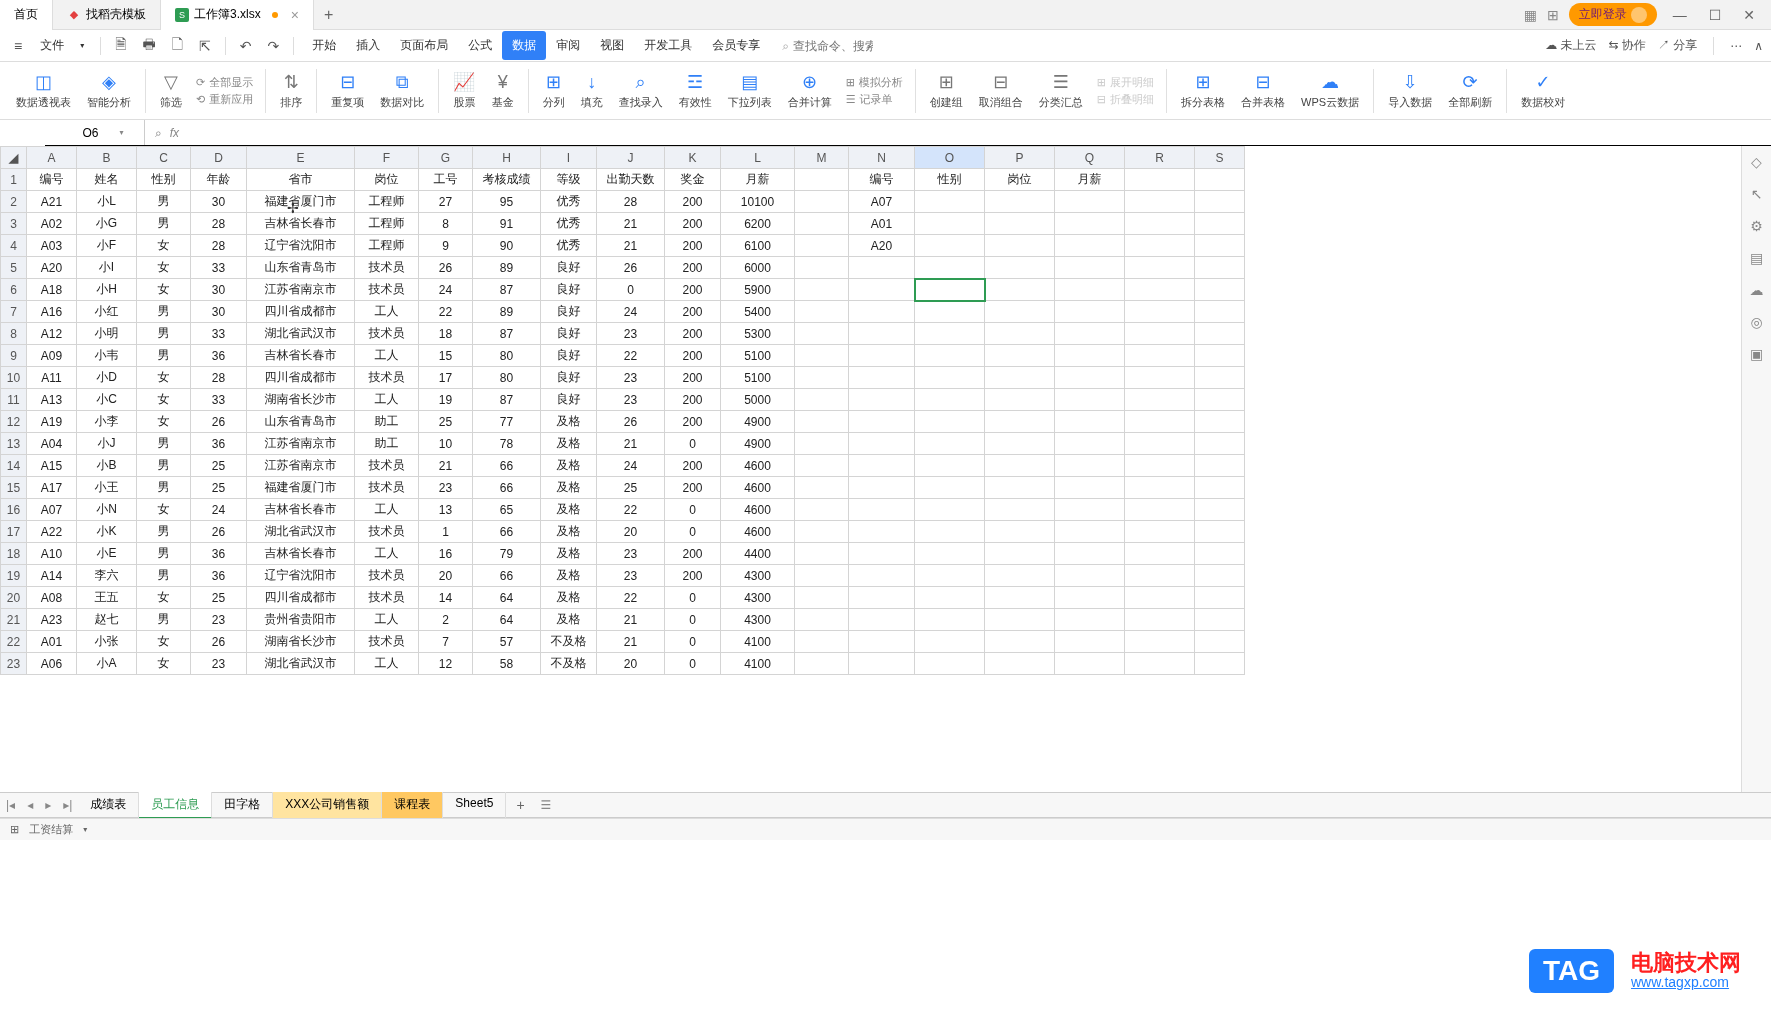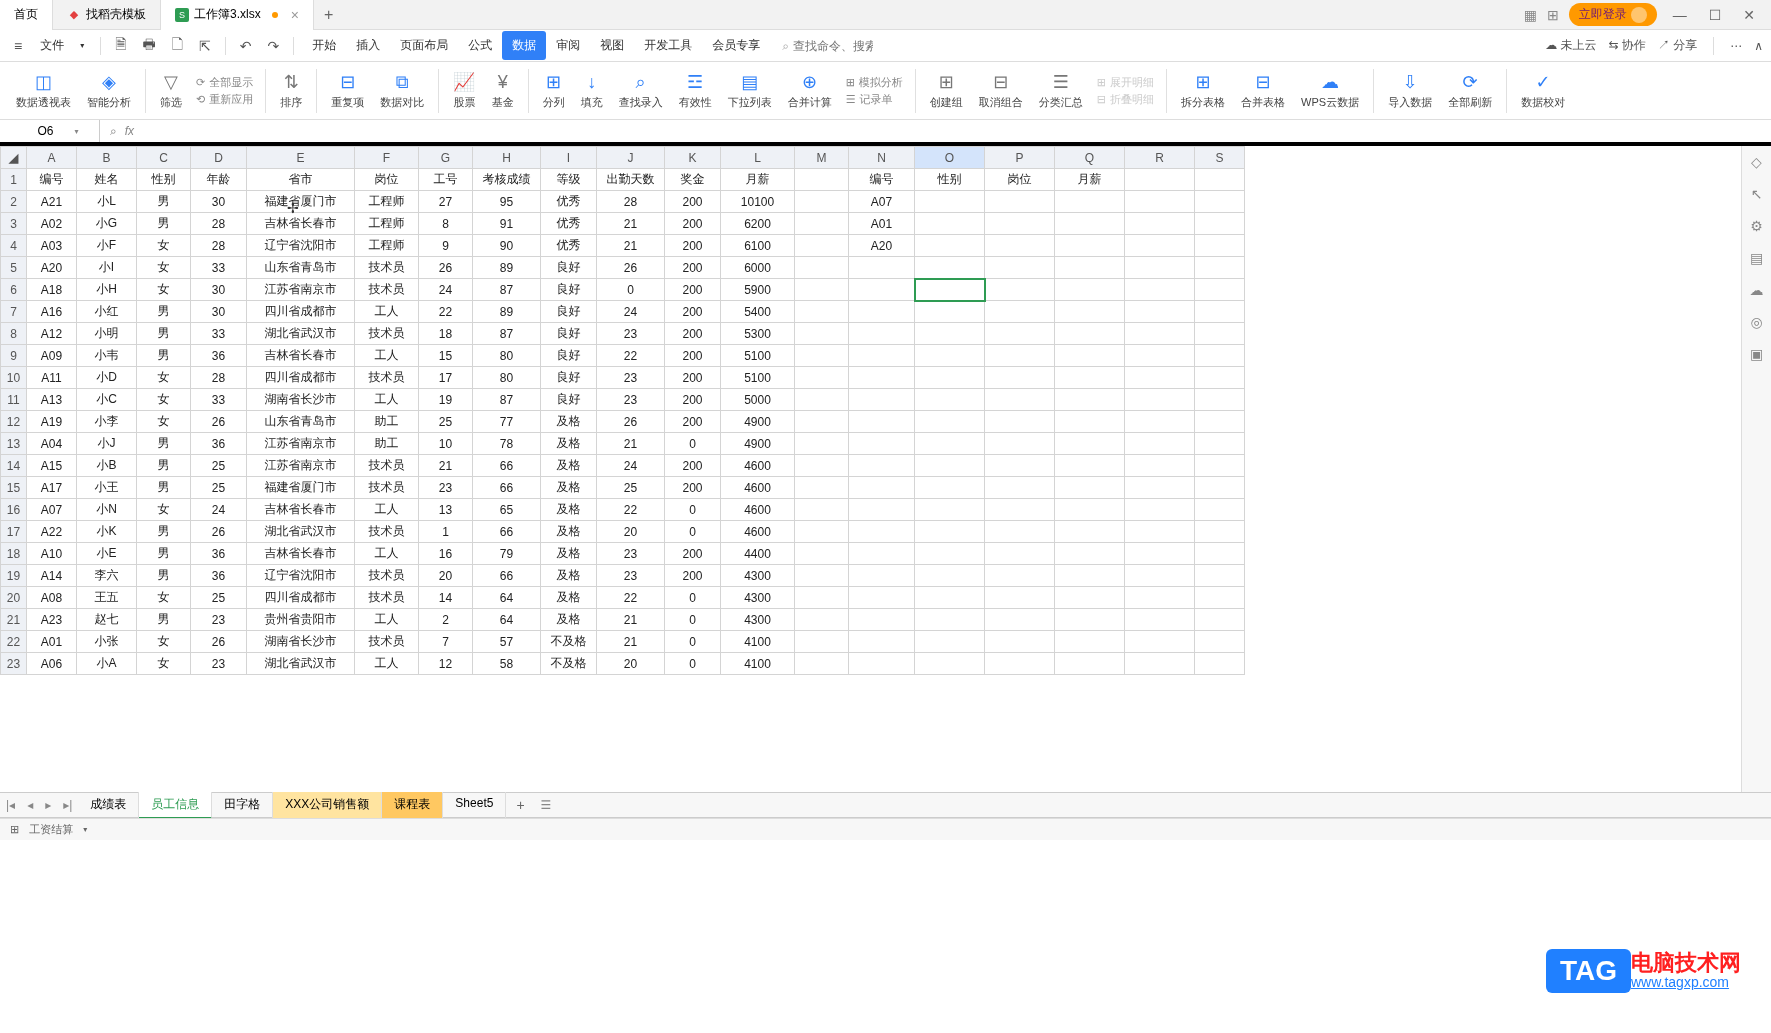--- a/index.html
+++ b/index.html
@@ -37,21 +37,21 @@
 
 .ribbon { display: flex; align-items: center; height: 58px; border-bottom: 1px solid #ddd; padding: 0 8px; }
 .ribbon-btn { display: flex; flex-direction: column; align-items: center; justify-content: center; padding: 2px 8px; gap: 2px; cursor: pointer; color: #444; font-size: 11px; }
 .ribbon-icon { font-size: 18px; color: #3080f7; }
 .ribbon-icon.gray { color: #777; }
 .ribbon-sep { width: 1px; height: 44px; background: #e0e0e0; margin: 0 6px; }
 .ribbon-mini { display: flex; flex-direction: column; gap: 2px; padding: 2px 6px; font-size: 11px; color: #888; }
 .ribbon-mini-row { display: flex; align-items: center; gap: 4px; }
 
 
-.fbar { display: flex; align-items: center; height: 26px; border-bottom: 4px solid #000000; }
+.fbar { display: flex; align-items: center; height: 26px; border-bottom: 1px solid #000000; margin-left: 45px; }
 .name-box { width: 100px; border-right: 1px solid #ccc; padding: 0 8px; display: flex; align-items: center; justify-content: center; gap: 4px; height: 100%; }
 .name-box input { border: none; outline: none; text-align: center; width: 50px; font-size: 12px; }
 .fbar-btns { display: flex; align-items: center; gap: 8px; padding: 0 10px; color: #888; }
 .fx { font-style: italic; }
 
 
 .grid-wrap { flex: 1; display: flex; overflow: hidden; }
 .grid { flex: 1; overflow: auto; }
 table { border-collapse: collapse; table-layout: fixed; }
 th, td { border: 1px solid #d4d4d4; height: 22px; text-align: center; font-size: 12px; color: #222; background: #fff; }
@@ -65,21 +65,21 @@
 .sheets { display: flex; align-items: center; height: 26px; border-top: 1px solid #ccc; border-bottom: 1px solid #ccc; background: #f7f7f7; }
 .sheet-nav { padding: 0 6px; color: #888; }
 .sheet-tab { padding: 4px 12px; border-right: 1px solid #ddd; cursor: pointer; font-size: 12px; }
 .sheet-tab.active { background: #fff; color: #2e9c53; border-bottom: 2px solid #2e9c53; }
 .sheet-tab.yellow1 { background: #ffe4a0; }
 .sheet-tab.yellow2 { background: #ffc861; }
 .sheet-add { padding: 0 10px; color: #666; font-size: 14px; }
 
 
 .statusbar { display: flex; align-items: center; height: 22px; background: #f7f7f7; border-top: 1px solid #ddd; padding: 0 10px; color: #666; font-size: 11px; gap: 10px; }
-.watermark { position: absolute; right: 30px; bottom: 40px; display: flex; align-items: center; gap: 0; }
+.watermark { position: absolute; right: 30px; bottom: 40px; display: flex; align-items: center; gap: 17px; }
 .wm-tag { background: #2080ff; color: #fff; font-weight: bold; font-size: 28px; padding: 6px 14px; border-radius: 6px; }
 .wm-text { color: #ff2020; font-size: 22px; font-weight: bold; line-height: 1.1; }
 .wm-text small { color: #2080ff; font-size: 14px; font-weight: normal; display: block; text-decoration: underline; }
 .cursor-cross { position: absolute; left: 287px; top: 200px; font-size: 14px; color: #333; pointer-events: none; }
 </style>
 </head>
 <body>
 
 <div class="app">
 

